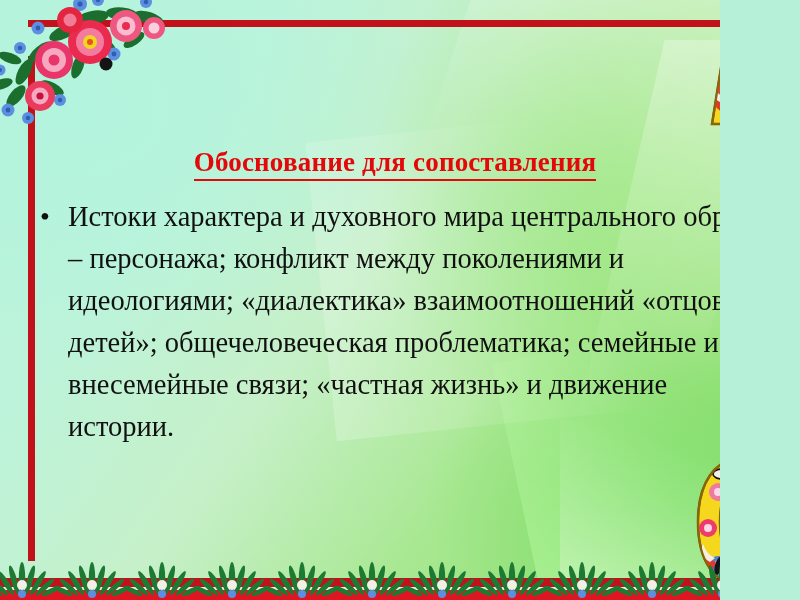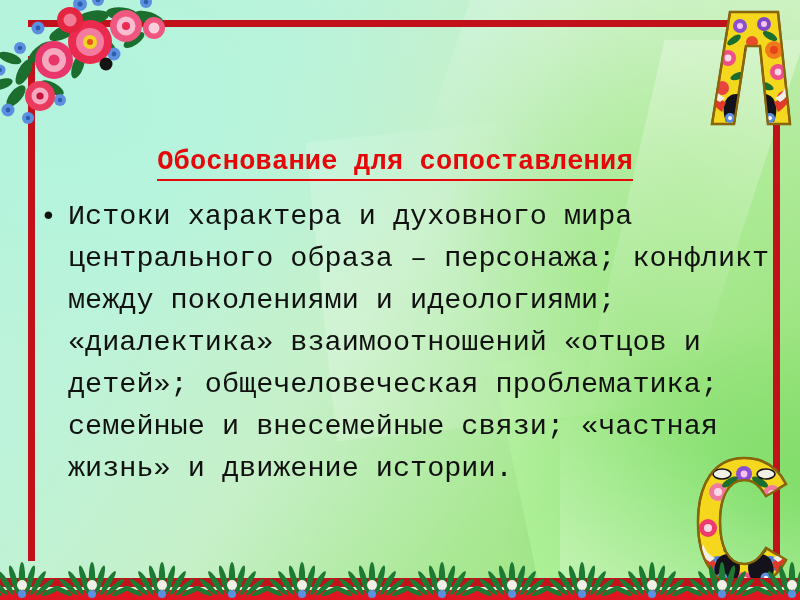--- a/index.html
+++ b/index.html
@@ -3,27 +3,26 @@
 <meta charset="utf-8">
 <title>Slide</title>
 <style>
   html,body{margin:0;padding:0;}
   body{
     width:800px;height:600px;overflow:hidden;
     font-family:"Liberation Serif","DejaVu Serif",serif;
     background:#b6f0d8;
   }
   #slide{
-    position:relative;width:800px;height:600px;overflow:hidden;
+    position:relative;width:720px;height:600px;overflow:hidden;
     background:
       radial-gradient(ellipse 420px 300px at 95% 85%, rgba(120,220,100,.85) 0%, rgba(120,220,100,0) 62%),
       radial-gradient(ellipse 380px 420px at 86% 30%, rgba(150,230,120,.70) 0%, rgba(150,230,120,0) 65%),
       radial-gradient(ellipse 520px 360px at 10% 18%, rgba(178,244,222,.95) 0%, rgba(178,244,222,0) 70%),
       linear-gradient(125deg,#b9f2da 0%,#bdf3da 26%,#c6f0c8 48%,#a9e892 70%,#8ede6e 100%);
-    font-family: Liberation Mono, monospace;
   }
 
   
   .wash{position:absolute;pointer-events:none;}
   .w1{left:430px;top:-60px;width:330px;height:420px;
       background:linear-gradient(200deg,rgba(255,255,255,.42),rgba(255,255,255,0) 72%);
       transform:rotate(18deg);}
   .w2{left:600px;top:40px;width:260px;height:560px;
       background:linear-gradient(160deg,rgba(255,255,255,.30),rgba(255,255,255,0) 60%);
       transform:skewX(-13deg);}

